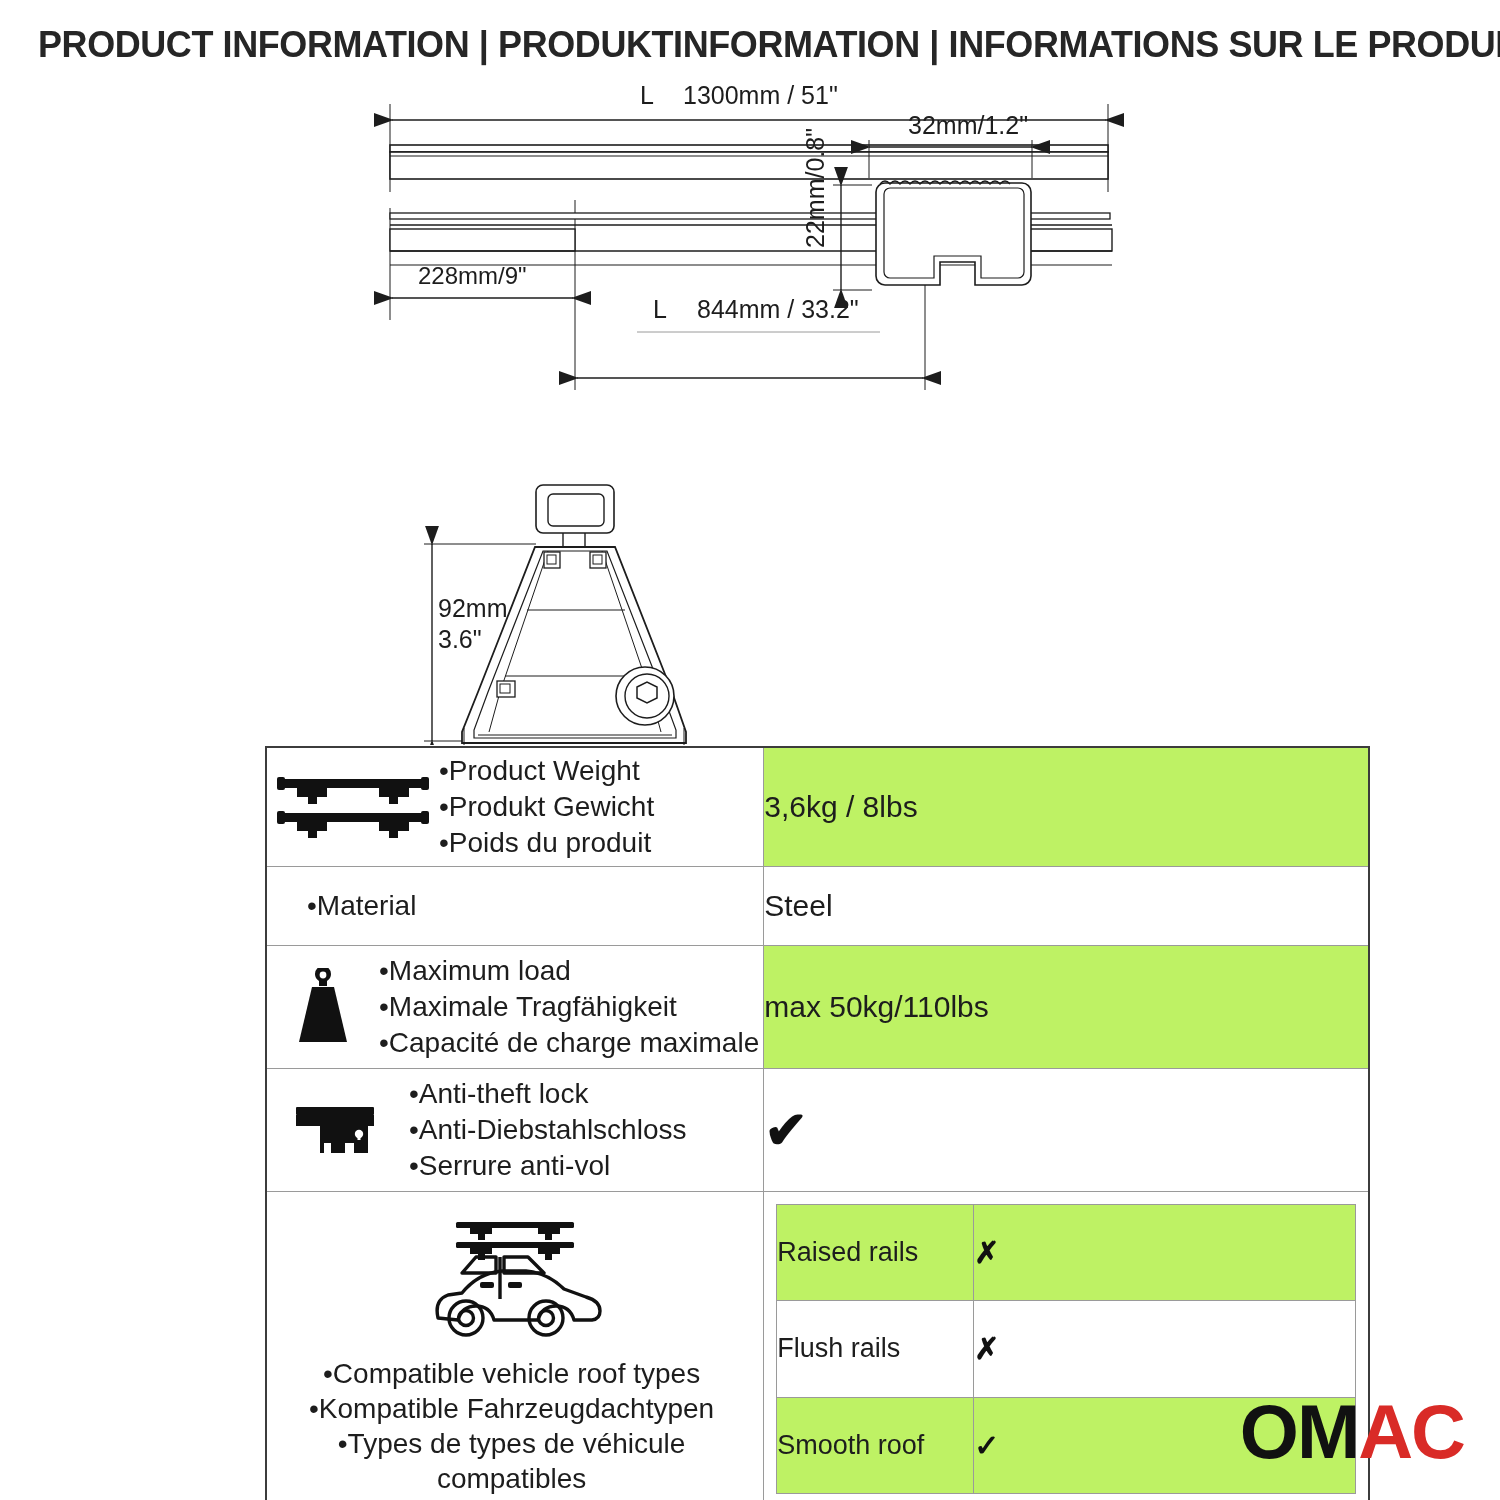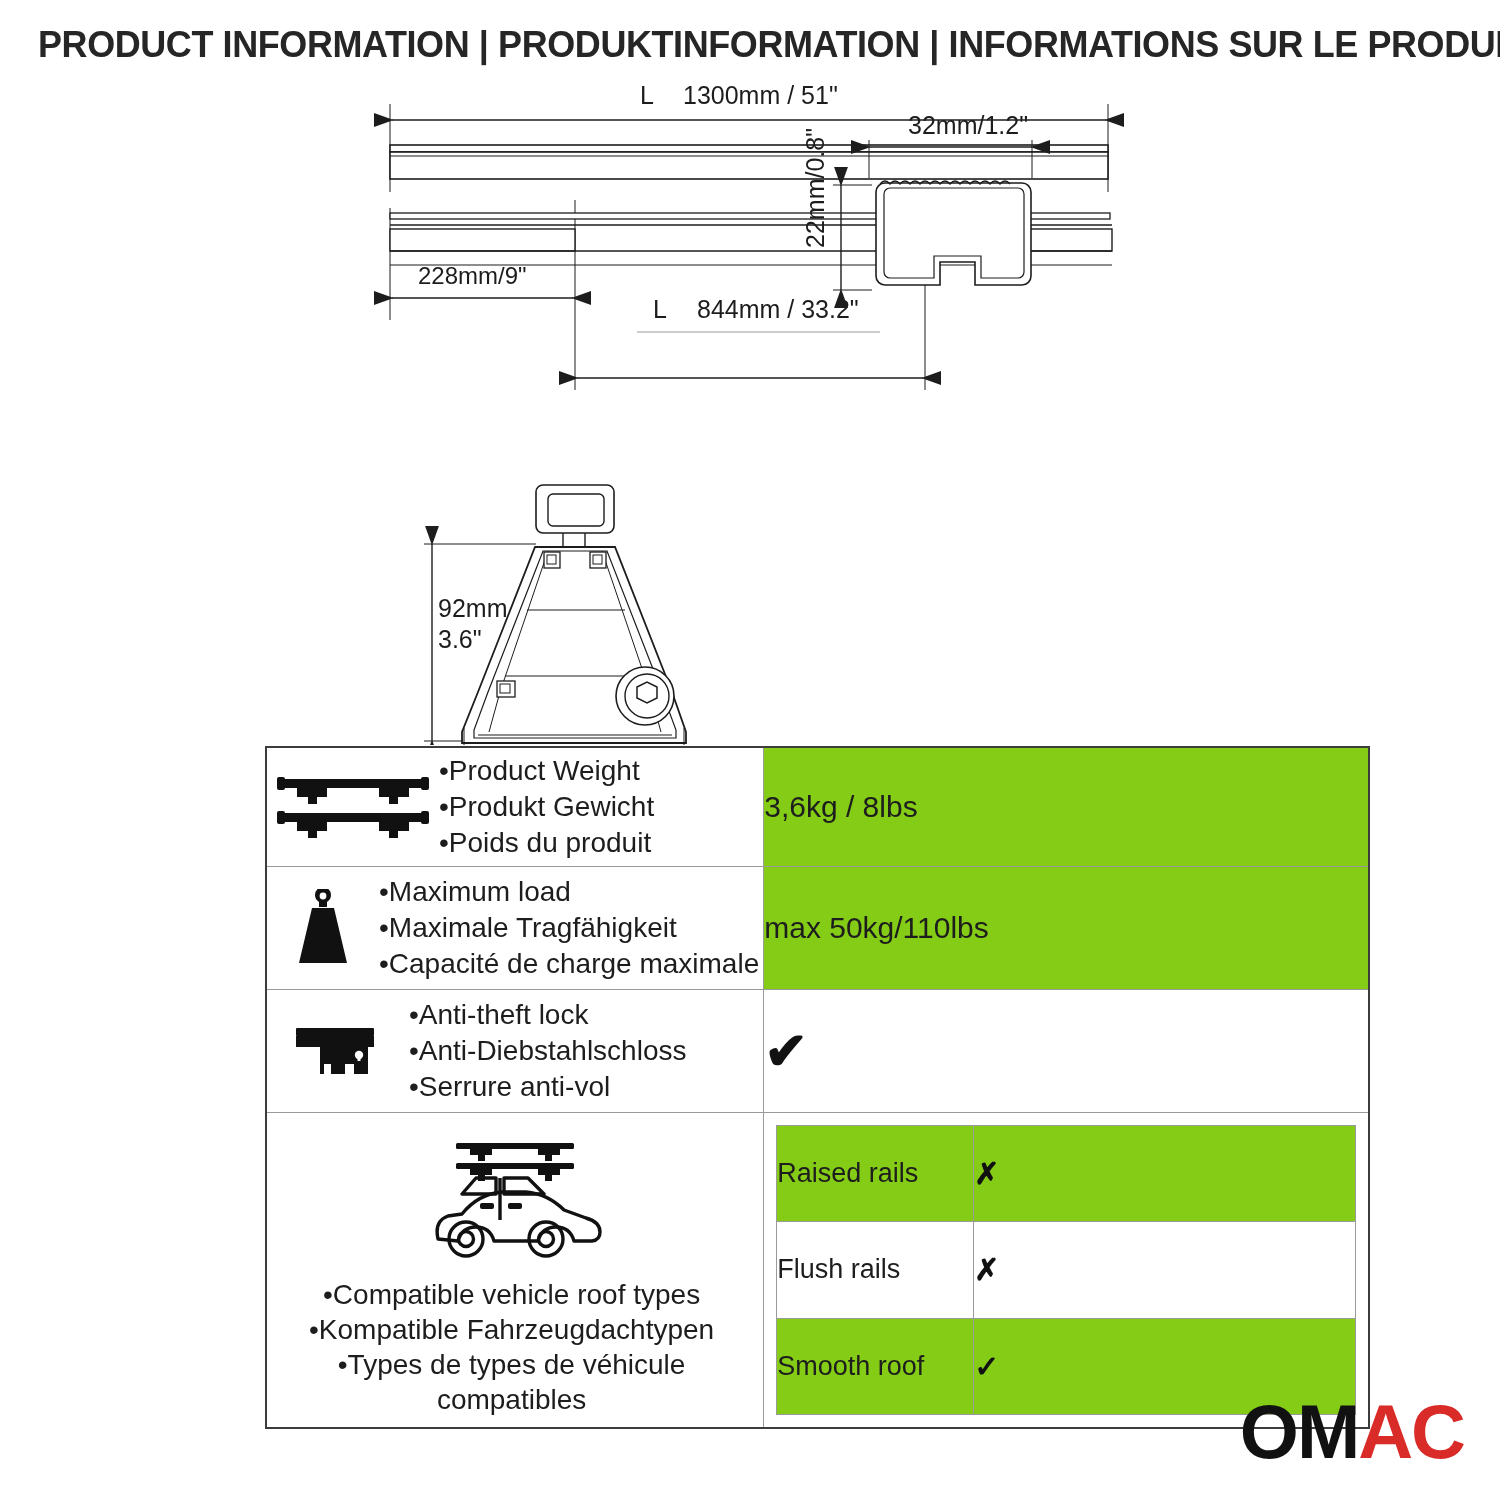--- a/index.html
+++ b/index.html
@@ -31,21 +31,21 @@
   
   .spec{
     position:absolute;left:265px;top:746px;
     width:1105px;border:2px solid #3c3c3c;
     border-collapse:collapse;background:#fff;
   }
   .spec td{
     border:1px solid #9a9a9a;
     vertical-align:middle;padding:0;
   }
-  .shade{background:#84cc16;}
+  .shade{background:#bef264;}
   .lbl-cell{width:454px;position:relative;}
   .val-cell{padding-left:25px;font-size:30px;color:#1d1d1d;}
   .lblwrap{display:flex;align-items:center;height:100%;}
   .iconbox{
     width:172px;min-width:172px;display:flex;
     align-items:center;justify-content:center;
   }
   .bullets{font-size:28px;line-height:1.28;color:#1d1d1d;padding-right:4px;}
   .bullets div{white-space:nowrap;}
   .mark{font-size:44px;line-height:1;color:#111;font-weight:bold;}
@@ -209,20 +209,31 @@
             <div class="bullets">
               <div>•Product Weight</div>
               <div>•Produkt Gewicht</div>
               <div>•Poids du produit</div>
             </div>
           </div>
         </td>
         <td class="val-cell shade">3,6kg / 8lbs</td>
       </tr>
 
+      <tr>
+        <td class="lbl-cell" style="height:78px">
+          <div class="lblwrap">
+            <div style="width:40px"></div>
+            <div class="bullets">
+              <div>•Material</div>
+            </div>
+          </div>
+        </td>
+        <td class="val-cell">Steel</td>
+      </tr>
 
       <tr>
         <td class="lbl-cell" style="height:122px">
           <div class="lblwrap">
             <div class="iconbox" style="width:112px;min-width:112px">
               <svg width="76" height="78" viewBox="0 0 76 78">
                 <g fill="#111">
                   <path d="M30,6 a8,8 0 0 1 16,0 a8,8 0 0 1 -4,7 l0,5 l-8,0 l0,-5 a8,8 0 0 1 -4,-7 Z"></path>
                   <circle cx="38" cy="7" r="3.4" fill="#fff"></circle>
                   <path d="M27,19 L49,19 L62,74 L14,74 Z"></path>

